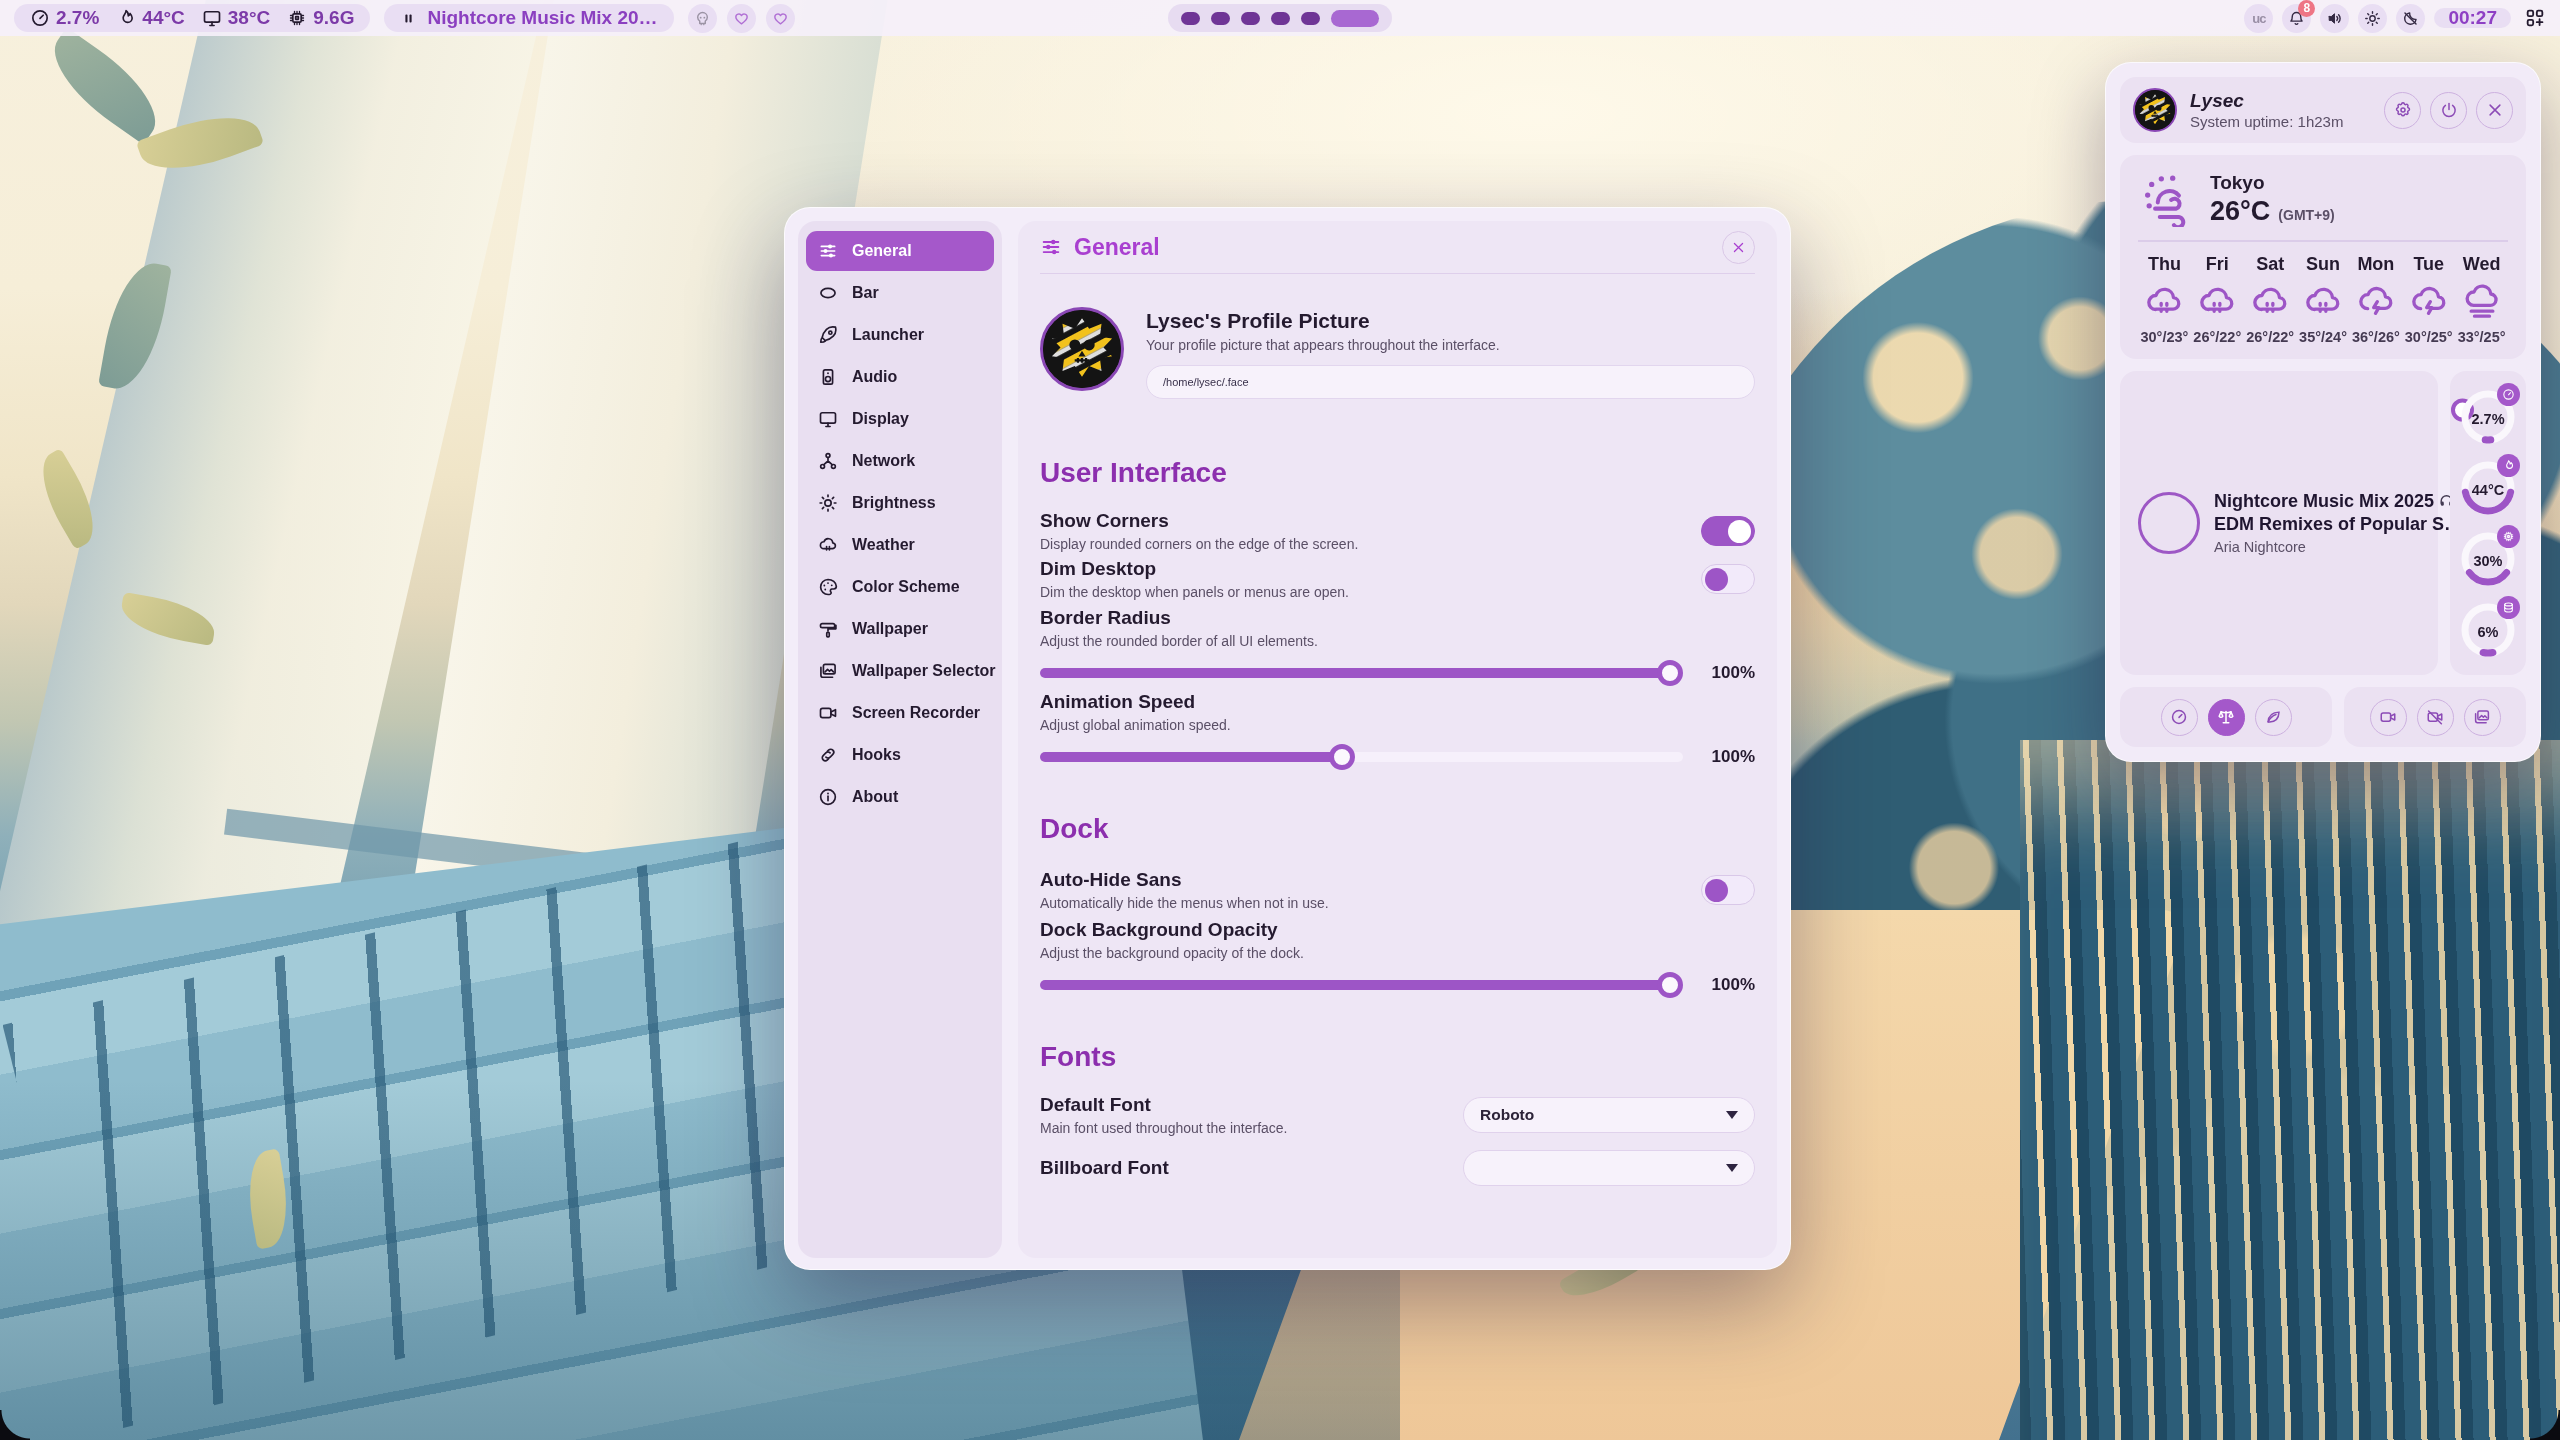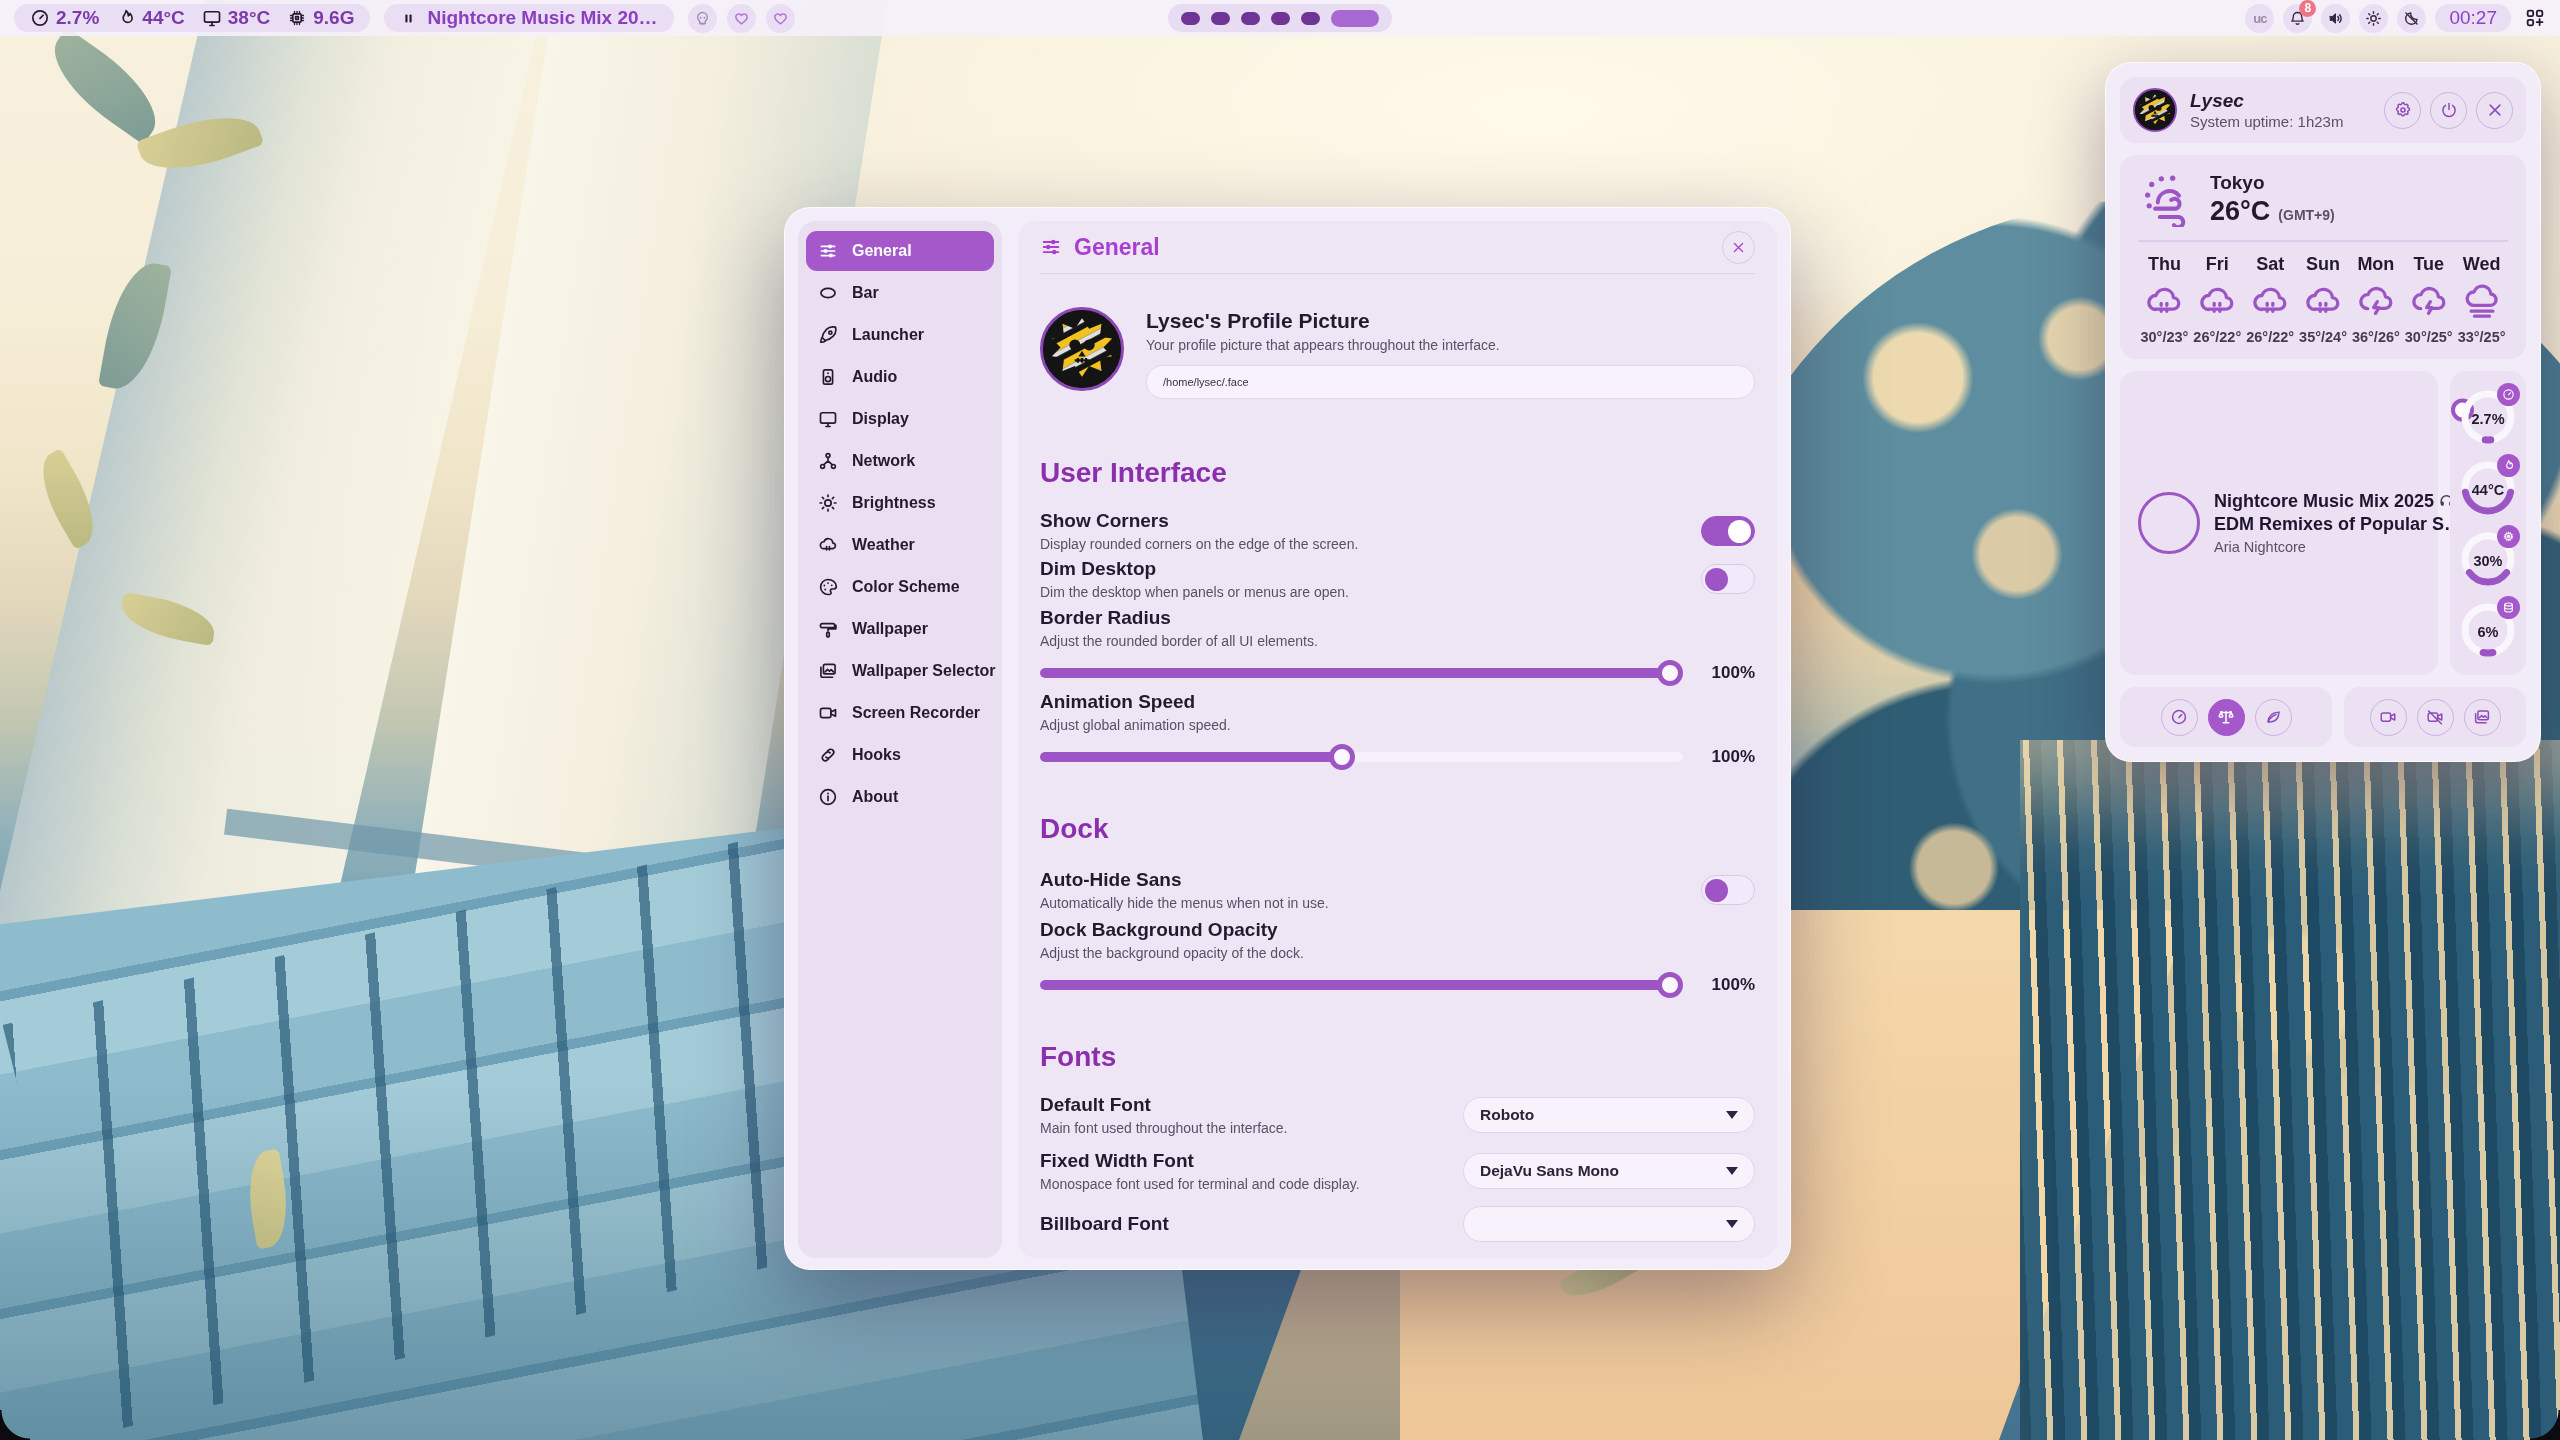--- a/index.html
+++ b/index.html
@@ -86,21 +86,21 @@
   .media-title{font-size:19px;font-weight:700;color:#8b3fc0;white-space:nowrap;overflow:hidden;text-overflow:ellipsis;}
   .tb-circle{width:29px;height:29px;border-radius:50%;background:var(--pill-bg);display:flex;align-items:center;justify-content:center;border:none;cursor:pointer;position:relative;}
   .tb-circle .ic{width:17px;height:17px;display:flex;}
   .c-skull{color:#9b93a4;}
   .c-heart{color:#b06fd4;}
   .tb-ic{color:#352a44;}
   .badge{position:absolute;top:-4px;right:-4px;min-width:17px;height:17px;border-radius:9px;background:var(--badge-red);color:#fff;font-size:12px;font-weight:700;display:flex;align-items:center;justify-content:center;padding:0 3px;}
   .ws-pill{height:28px;border-radius:14px;background:#e7dcf1;display:flex;align-items:center;gap:11px;padding:0 13px;}
   .ws-dot{width:19px;height:13px;border-radius:7px;background:var(--ws-dot);}
   .ws-active{width:48px;height:17px;border-radius:9px;background:var(--ws-active);}
-  .clock-pill{height:28px;border-radius:14px;background:var(--pill-bg);display:flex;align-items:center;padding:0 14px;font-size:19px;font-weight:400;color:#8e3fc4;}
+  .clock-pill{height:20px;border-radius:14px;background:var(--pill-bg);display:flex;align-items:center;padding:0 14px;font-size:19px;font-weight:700;color:#8e3fc4;}
   .tray-logo{font-size:13px;font-weight:700;color:#9a8fa6;letter-spacing:-1px;}
   .apps-btn{background:none;border:none;width:30px;height:30px;display:flex;align-items:center;justify-content:center;color:#241a2f;cursor:pointer;}
   .apps-btn .ic{width:22px;height:22px;display:flex;}
 
   
   .window{position:absolute;left:784px;top:207px;width:1007px;height:1063px;background:var(--window-bg);border-radius:26px;border:1px solid rgba(255,255,255,.7);box-shadow:0 34px 90px rgba(35,18,58,.38);z-index:40;padding:13px;display:flex;gap:16px;}
   .sidebar{width:204px;height:1037px;background:var(--card-bg);border-radius:18px;padding:10px 8px;display:flex;flex-direction:column;gap:2px;}
   .sb-item{height:40px;border-radius:11px;display:flex;align-items:center;gap:14px;padding:0 12px;color:var(--text-dark);cursor:pointer;}
   .sb-item .sb-icon{width:20px;height:20px;display:flex;flex:none;}
   .sb-label{font-size:16px;font-weight:700;white-space:nowrap;}
@@ -628,30 +628,20 @@
         <div>
           <div class="row-title">Default Font</div>
           <div class="row-desc">Main font used throughout the interface.</div>
         </div>
         <div class="dropdown">
           <span class="dd-value">Roboto</span>
           <span class="caret"></span>
         </div>
       </div>
 
-      <div class="row-dropdown row-ff">
-        <div>
-          <div class="row-title">Fixed Width Font</div>
-          <div class="row-desc">Monospace font used for terminal and code display.</div>
-        </div>
-        <div class="dropdown">
-          <span class="dd-value">DejaVu Sans Mono</span>
-          <span class="caret"></span>
-        </div>
-      </div>
 
       <div class="row-dropdown row-bf">
         <div>
           <div class="row-title">Billboard Font</div>
         </div>
         <div class="dropdown">
           <span class="dd-value"></span>
           <span class="caret"></span>
         </div>
       </div>

